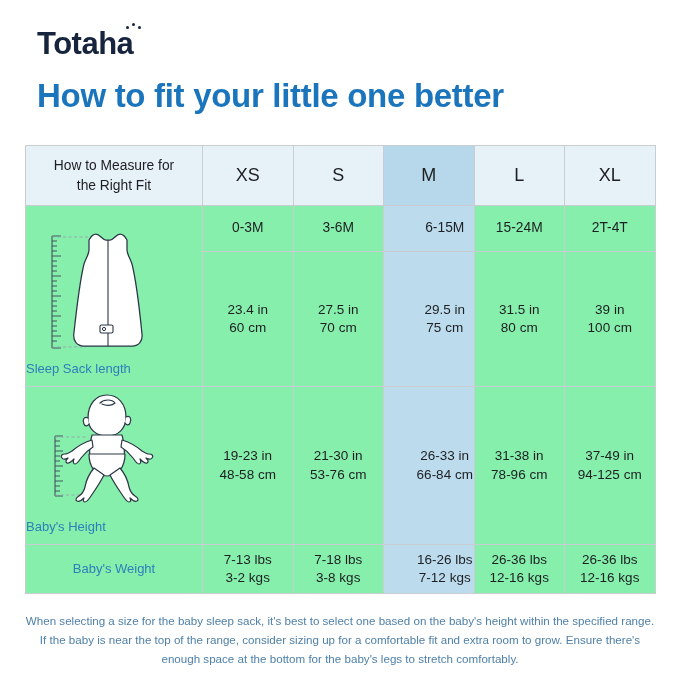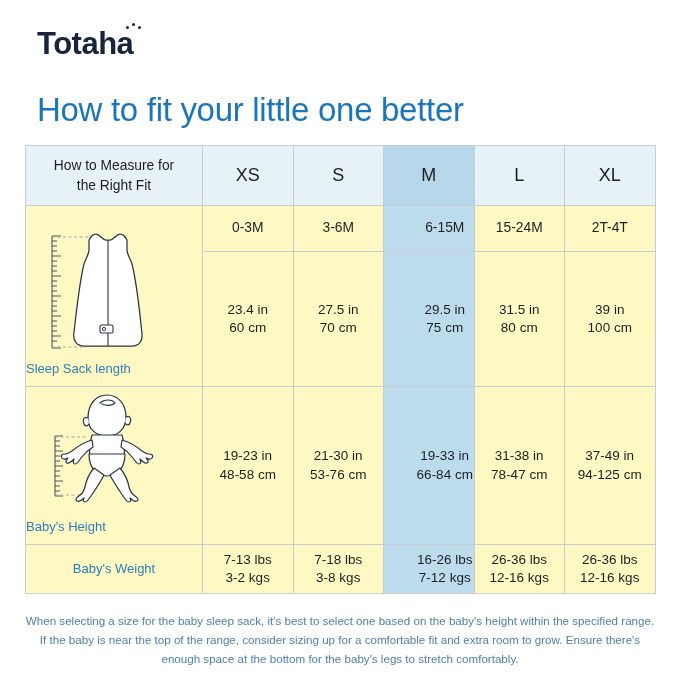--- a/index.html
+++ b/index.html
@@ -25,22 +25,22 @@
   .logo .dots i {
     position: absolute; width: 3.4px; height: 3.4px;
     border-radius: 50%; background: #16243d; display:block;
   }
   .logo .dots i:nth-child(1){ left: 1px; top: 3px; }
   .logo .dots i:nth-child(2){ left: 7px; top: 0px; }
   .logo .dots i:nth-child(3){ left: 13px; top: 3px; }
 
   
   .heading {
-    position: absolute; left: 37px; top: 91px;
-    font-size: 33px; font-weight: 400; letter-spacing: -0.3px;
+    position: absolute; left: 37px; top: 77px;
+    font-size: 33px; font-weight: 700; letter-spacing: -0.3px;
     color: #1b75bc; white-space: nowrap;
   }
 
   
   .table-wrap { position: absolute; left: 25px; top: 145px; width: 630px; }
   table.size-table {
     width: 630px; border-collapse: collapse;
     table-layout: fixed;
   }
   table.size-table td, table.size-table th {
@@ -57,21 +57,21 @@
     background: #e7f1f8;
     font-size: 15px; font-weight: 400;
   }
   thead th.label-head {
     font-size: 13.8px; line-height: 1.4; padding: 0 14px;
     color: #1d1f22;
   }
   thead th.size-head { font-size: 18px; }
   .hl { background: #b6d8ea !important; }
 
-  tbody td { background: #fef9c3; }
+  tbody td { background: #86efac; }
   tbody td.hl { background: #bcdcee !important; padding-left: 32px; }
 
   tr.age-row td { height: 46px; font-size: 13.8px; }
   tr.len-row td { height: 135px; }
   tr.hgt-row td { height: 158px; }
   tr.wgt-row td { height: 49px; }
 
   td.illus-cell { position: relative; padding: 0; }
 
   .cellval { display:block; }
@@ -289,26 +289,26 @@
           </td>
           <td>
             <span class="cellval">19-23 in</span>
             <span class="cellval">48-58 cm</span>
           </td>
           <td>
             <span class="cellval">21-30 in</span>
             <span class="cellval">53-76 cm</span>
           </td>
           <td class="hl">
-            <span class="cellval">19-33 in</span>
+            <span class="cellval">26-33 in</span>
             <span class="cellval">66-84 cm</span>
           </td>
           <td>
             <span class="cellval">31-38 in</span>
-            <span class="cellval">78-47 cm</span>
+            <span class="cellval">78-96 cm</span>
           </td>
           <td>
             <span class="cellval">37-49 in</span>
             <span class="cellval">94-125 cm</span>
           </td>
         </tr>
 
         <tr class="wgt-row">
           <td>
             <span class="sublabel">Baby's Weight</span>

